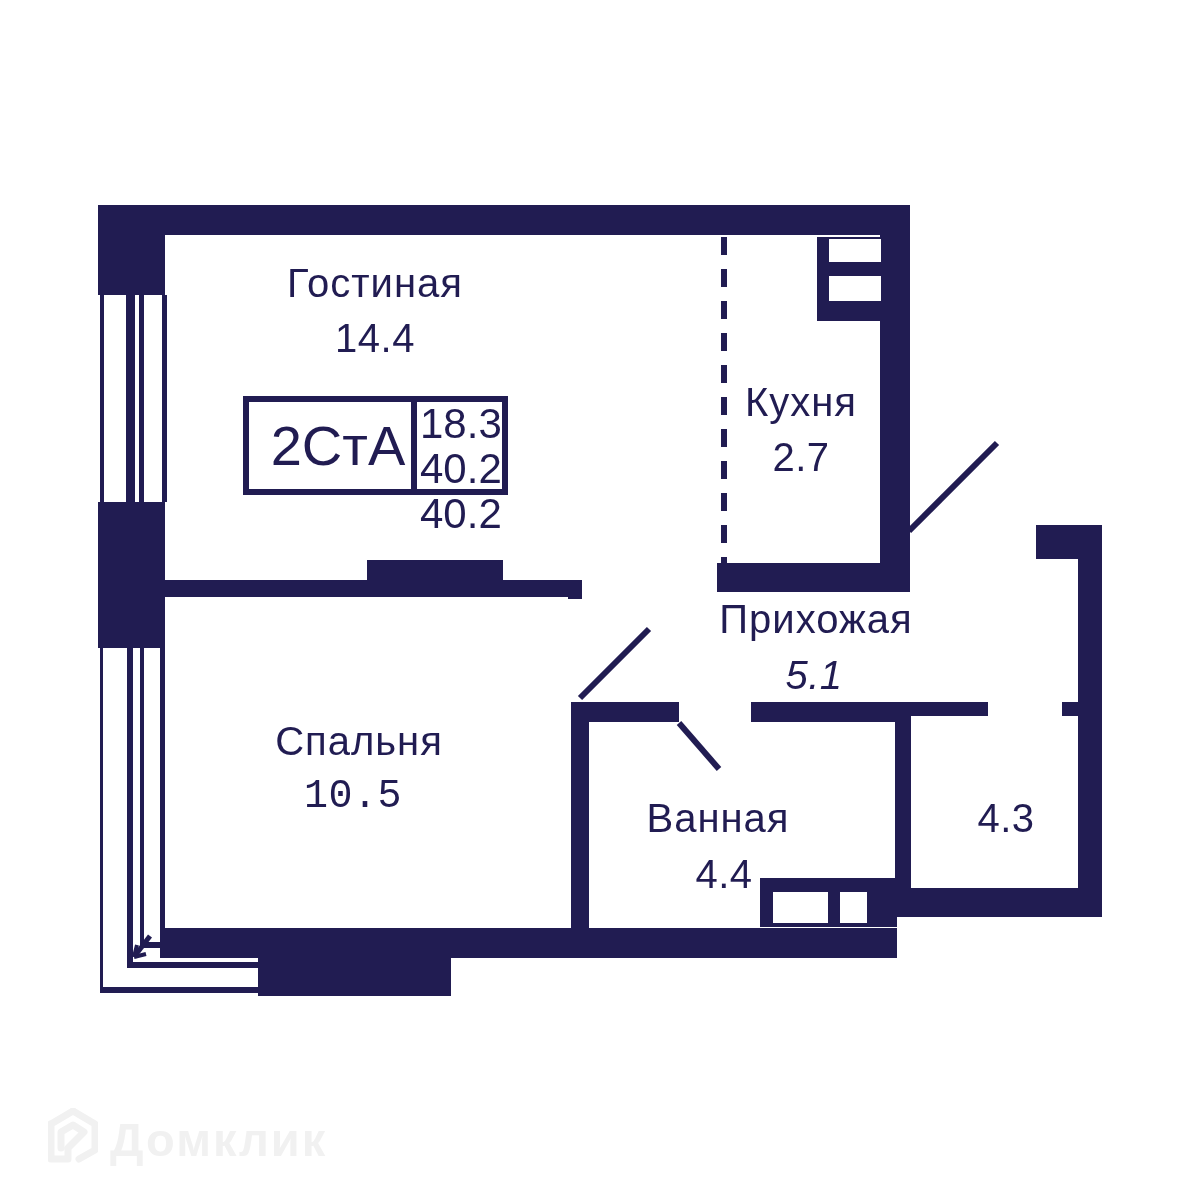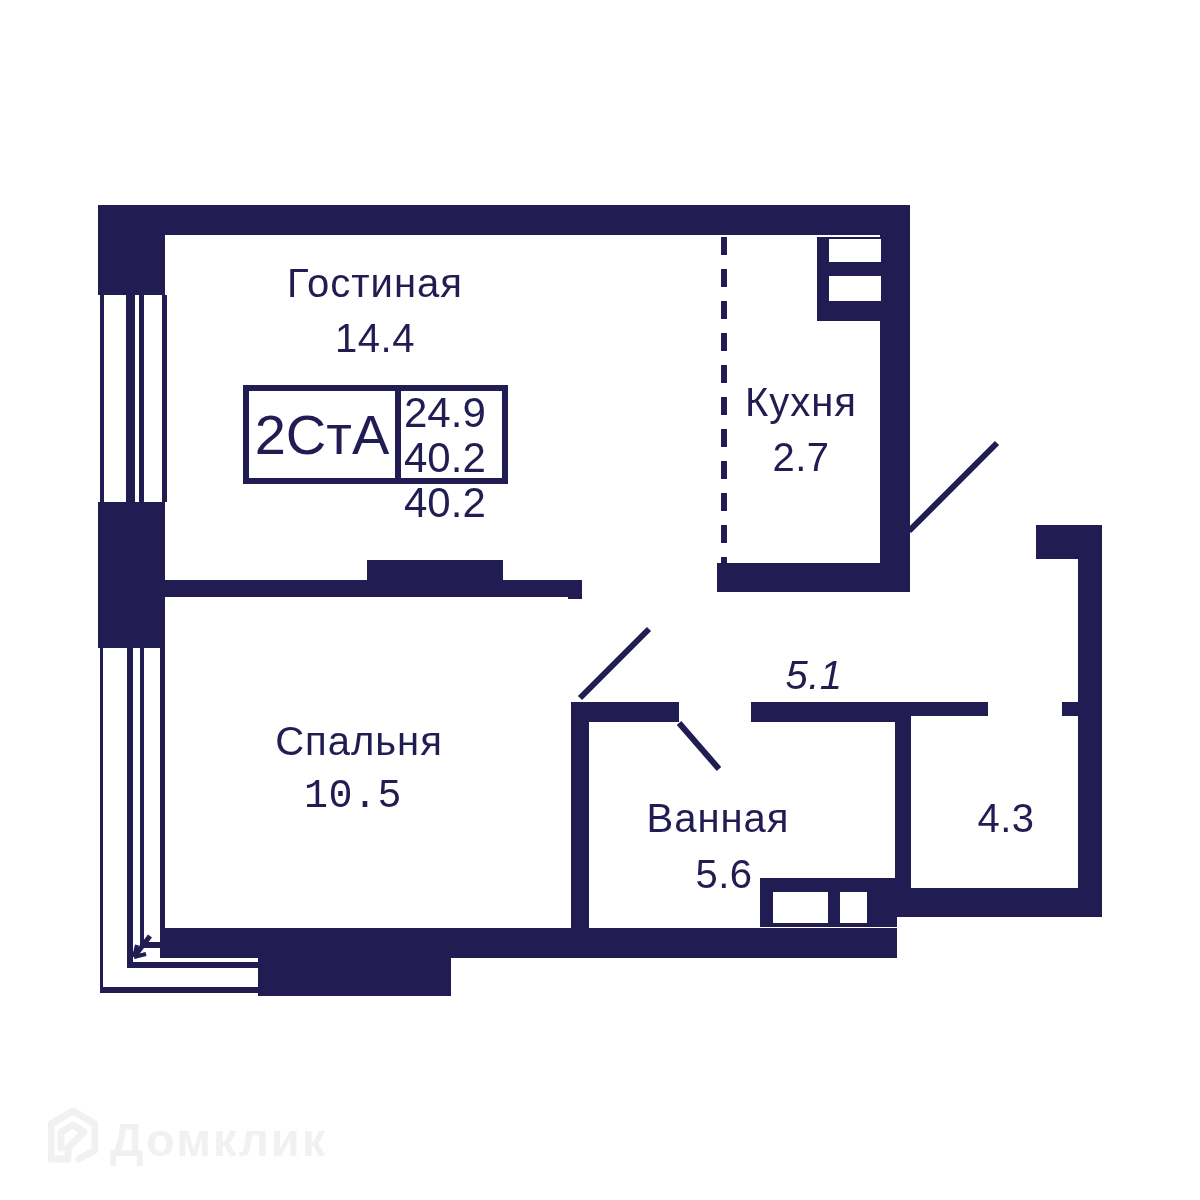--- a/index.html
+++ b/index.html
@@ -25,23 +25,23 @@
   }
   .lbl{
     position:absolute;z-index:3;
     transform:translate(-50%,-50%);
     font-size:40px;letter-spacing:1px;white-space:nowrap;
   }
   .num{letter-spacing:0.5px;}
   #doors{position:absolute;left:0;top:0;z-index:2;pointer-events:none;}
   
   .infobox{
-    position:absolute;left:243px;top:385px;width:265px;height:99px;z-index:3;
+    position:absolute;left:243px;top:396px;width:265px;height:99px;z-index:3;
     border:6px solid var(--wall);box-sizing:border-box;
-    display:flex;background:var(--bg);
+    display:flex;background:var(--bg);padding-left:16px;
   }
   .infobox .type{
     width:146px;display:flex;align-items:center;justify-content:center;
     font-size:56px;letter-spacing:0;
   }
   .infobox .areas{
     flex:1;border-left:6px solid var(--wall);
     font-size:42px;line-height:45px;padding:0 0 0 3px;margin-top:-1px;
     letter-spacing:0;
   }
@@ -124,29 +124,30 @@
     <line x1="580" y1="698" x2="649" y2="629" stroke="var(--wall)" stroke-width="6"></line>
     <line x1="679" y1="723" x2="719" y2="769" stroke="var(--wall)" stroke-width="6"></line>
     <line x1="134" y1="957" x2="150" y2="936" stroke="var(--wall)" stroke-width="5"></line>
     <path d="M134 957 L137 945 M134 957 L146 954" stroke="var(--wall)" stroke-width="4" fill="none"></path>
   </svg>
 
   <div class="lbl" style="left:375px;top:283px;">Гостиная</div>
   <div class="lbl num" style="left:375px;top:338px;">14.4</div>
   <div class="lbl" style="left:801px;top:402px;">Кухня</div>
   <div class="lbl num" style="left:801px;top:457px;">2.7</div>
+  <div class="lbl" style="left:816px;top:619px;">Прихожая</div>
   <div class="lbl num" style="left:814px;top:675px;font-style:italic;">5.1</div>
   <div class="lbl" style="left:359px;top:741px;">Спальня</div>
   <div class="lbl num" style="left:353px;top:796px;font-family:Liberation Mono, monospace;">10.5</div>
   <div class="lbl" style="left:718px;top:818px;text-align:right;">Ванная</div>
-  <div class="lbl num" style="left:724px;top:874px;">5.6</div>
+  <div class="lbl num" style="left:724px;top:874px;">4.4</div>
   <div class="lbl num" style="left:1006px;top:818px;">4.3</div>
 
   <div class="infobox">
     <div class="type">2СтА</div>
     <div class="areas">
-      <div>24.9</div>
+      <div>18.3</div>
       <div>40.2</div>
       <div>40.2</div>
     </div>
   </div>
 
 </div>
 
 </body></html>

